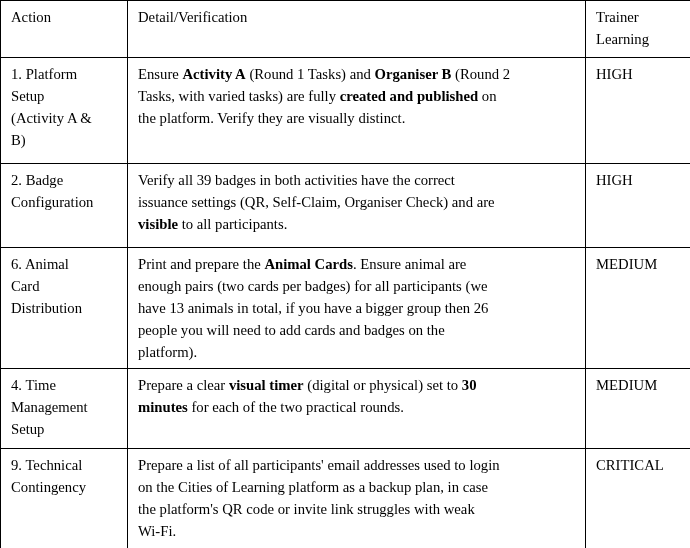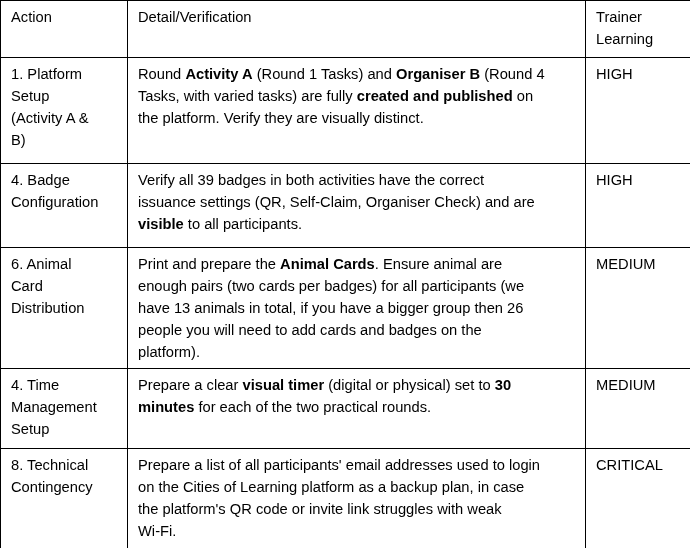--- a/index.html
+++ b/index.html
@@ -4,21 +4,21 @@
 <style>
   html, body {
     margin: 0;
     padding: 0;
     background: #ffffff;
   }
   .doc {
     width: 690px;
     height: 548px;
     background: #ffffff;
-    font-family: Liberation Sans, sans-serif;
+    font-family: Liberation Serif, serif;
     color: #000000;
     box-sizing: border-box;
   }
   table.checklist {
     border-collapse: collapse;
     table-layout: fixed;
     width: 690px;
   }
   table.checklist th,
   table.checklist td {
@@ -63,29 +63,29 @@
     </thead>
     <tbody>
         <tr class="r-0">
           <td class="action-cell">
             <div class="line">1. Platform</div>
             <div class="line">Setup</div>
             <div class="line">(Activity A &amp;</div>
             <div class="line">B)</div>
           </td>
           <td class="detail-cell">
-            <div class="line"><span>Round </span><span class="seg-b">Activity A</span><span> (Round 1 Tasks) and </span><span class="seg-b">Organiser B</span><span> (Round 4</span></div>
+            <div class="line"><span>Ensure </span><span class="seg-b">Activity A</span><span> (Round 1 Tasks) and </span><span class="seg-b">Organiser B</span><span> (Round 2</span></div>
             <div class="line"><span>Tasks, with varied tasks) are fully </span><span class="seg-b">created and published</span><span> on</span></div>
             <div class="line"><span>the platform. Verify they are visually distinct.</span></div>
           </td>
           <td class="priority-cell">HIGH</td>
         </tr>
         <tr class="r-1">
           <td class="action-cell">
-            <div class="line">4. Badge</div>
+            <div class="line">2. Badge</div>
             <div class="line">Configuration</div>
           </td>
           <td class="detail-cell">
             <div class="line"><span>Verify all 39 badges in both activities have the correct</span></div>
             <div class="line"><span>issuance settings (QR, Self-Claim, Organiser Check) and are</span></div>
             <div class="line"><span class="seg-b">visible</span><span> to all participants.</span></div>
           </td>
           <td class="priority-cell">HIGH</td>
         </tr>
         <tr class="r-2">
@@ -110,21 +110,21 @@
             <div class="line">Setup</div>
           </td>
           <td class="detail-cell">
             <div class="line"><span>Prepare a clear </span><span class="seg-b">visual timer</span><span> (digital or physical) set to </span><span class="seg-b">30</span></div>
             <div class="line"><span class="seg-b">minutes</span><span> for each of the two practical rounds.</span></div>
           </td>
           <td class="priority-cell">MEDIUM</td>
         </tr>
         <tr class="r-4">
           <td class="action-cell">
-            <div class="line">8. Technical</div>
+            <div class="line">9. Technical</div>
             <div class="line">Contingency</div>
           </td>
           <td class="detail-cell">
             <div class="line"><span>Prepare a list of all participants' email addresses used to login</span></div>
             <div class="line"><span>on the Cities of Learning platform as a backup plan, in case</span></div>
             <div class="line"><span>the platform's QR code or invite link struggles with weak</span></div>
             <div class="line"><span>Wi-Fi.</span></div>
           </td>
           <td class="priority-cell">CRITICAL</td>
         </tr>

